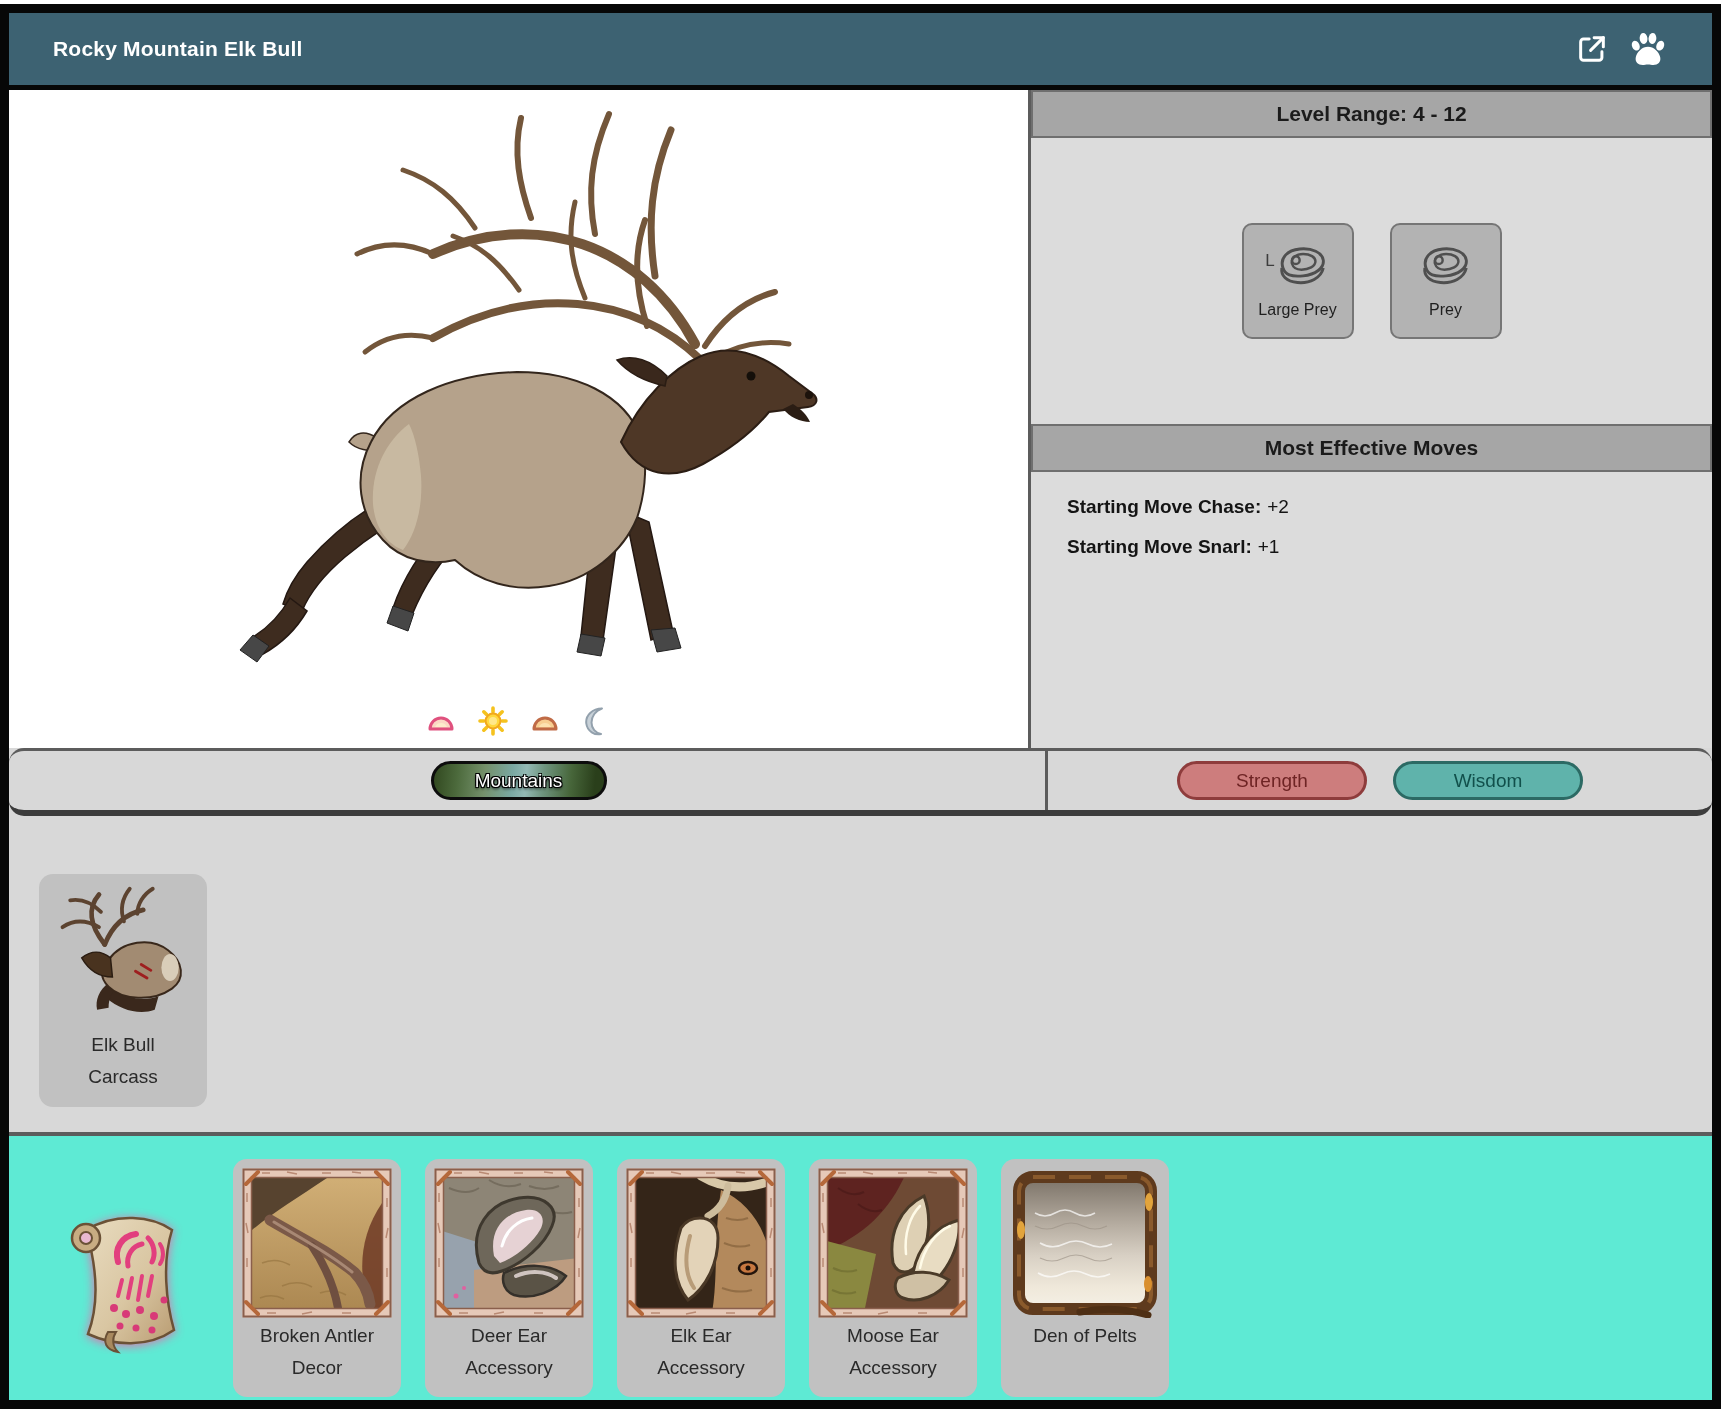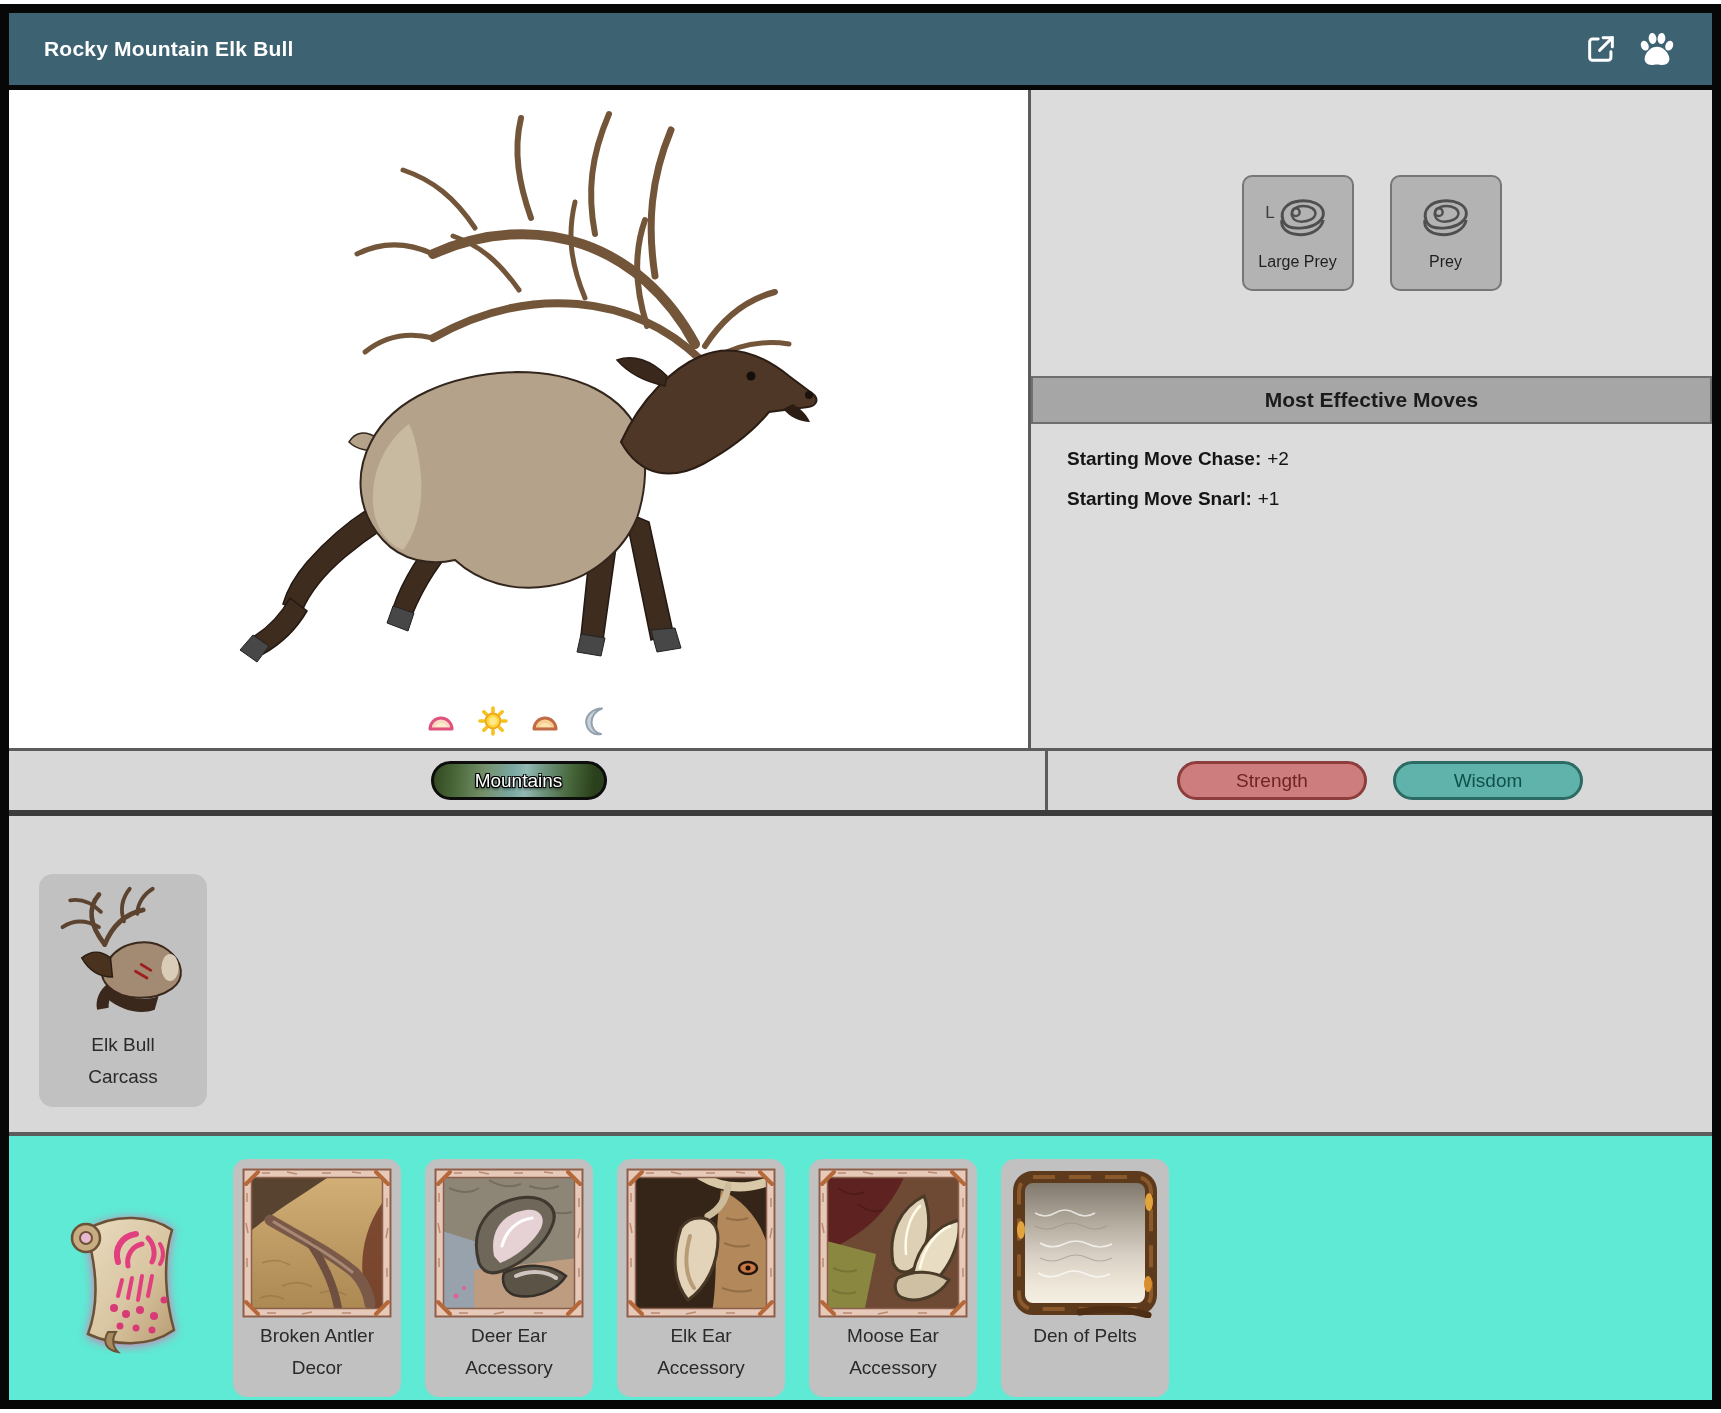--- a/index.html
+++ b/index.html
@@ -5,21 +5,21 @@
   html,body{margin:0;padding:0;background:#fff;}
   *{box-sizing:border-box;}
   .window{
     position:relative;width:1721px;height:1405px;margin-top:4px;
     border:9px solid #070707;background:#d8d8d8;
     font-family:"Liberation Sans", sans-serif;overflow:hidden;
     display:flex;flex-direction:column;
   }
   
   .titlebar{height:77px;background:#3d6272;border-bottom:5px solid #070707;
-    display:flex;align-items:center;padding:0 35px;flex:0 0 auto;}
+    display:flex;align-items:center;padding:0 44px;flex:0 0 auto;}
   .titlebar .title{color:#fff;font-size:21px;font-weight:bold;letter-spacing:.2px;}
   .titlebar .spacer{flex:1;}
   .tb-icon{width:40px;height:40px;display:flex;align-items:center;justify-content:center;cursor:pointer;margin-left:16px;}
   
   .main-row{height:658px;display:flex;flex:0 0 auto;}
   .left-panel{width:1019px;background:#ffffff;position:relative;flex:0 0 auto;}
   .creature-svg{position:absolute;left:186px;top:2px;}
   .tod-row{position:absolute;left:0;right:0;bottom:12px;display:flex;justify-content:center;gap:20px;}
   .tod-row svg{display:block;}
   .right-panel{flex:1;border-left:3px solid #5c5c5c;background:#dcdcdc;display:flex;flex-direction:column;}
@@ -30,21 +30,21 @@
   .prey-box{width:112px;height:116px;background:#b3b3b3;border:2px solid #767676;border-radius:10px;
     display:flex;flex-direction:column;align-items:center;justify-content:center;cursor:pointer;}
   .prey-iconrow{display:flex;align-items:flex-start;height:54px;}
   .prey-letter{font-size:17px;color:#3d3d3d;margin-top:8px;margin-right:-1px;}
   .prey-label{font-size:16px;color:#1f1f1f;margin-top:4px;white-space:nowrap;}
   .moves-area{flex:1;padding:24px 36px;}
   .move-line{font-size:19px;color:#141414;margin-bottom:18px;}
   .move-line .mname{font-weight:bold;}
   .move-line .mval{margin-left:6px;}
   
-  .bar-row{height:68px;flex:0 0 auto;border-top:3px solid #5c5c5c;border-bottom:6px solid #3c3c3c;display:flex;background:#d8d8d8;}
+  .bar-row{height:68px;flex:0 0 auto;border-top:3px solid #5c5c5c;border-bottom:6px solid #3c3c3c;display:flex;background:#d8d8d8;border-radius:15px;}
   .bar-left{width:1019px;flex:0 0 auto;display:flex;align-items:center;justify-content:center;}
   .bar-right{flex:1;border-left:3px solid #5c5c5c;display:flex;align-items:center;justify-content:center;gap:26px;margin-left:17px;}
   .pill{height:39px;border-radius:20px;display:flex;align-items:center;justify-content:center;
     font-size:19px;cursor:pointer;}
   .pill-mountains{width:176px;border:3px solid #0d0d0d;color:#fff;
     text-shadow:-1px -1px 0 #000,1px -1px 0 #000,-1px 1px 0 #000,1px 1px 0 #000,0 2px 3px #000;
     background:linear-gradient(95deg,#31481f 0%,#4c6a3c 14%,#74906a 30%,#7aa8a2 46%,#93b9b4 54%,#6f957f 64%,#47663a 80%,#2a3f1b 94%);}
   .pill-strength{width:190px;background:#cd7d7d;border:3px solid #8e3c3c;color:#6e2424;}
   .pill-wisdom{width:190px;background:#5fb3ab;border:3px solid #2c6a64;color:#11504b;}
   
@@ -142,20 +142,21 @@
           <path d="M4 23 A11 11 0 0 1 26 23 Z" fill="#f8cf92" stroke="#c06b46" stroke-width="3" stroke-linejoin="round"></path>
           <path d="M9 21 A6.5 6.5 0 0 1 21 21 Z" fill="#fde3b0"></path>
         </svg>
         <svg width="32" height="30" viewBox="0 0 30 30">
           <path d="M20 2.5 C13.5 4.5 9.5 10.5 9.5 16.5 C9.5 22.5 13.5 27 19 28 C13 29.5 5.3 25.5 4.3 17.5 C3.3 9.5 10.5 2.5 20 2.5 Z" fill="#c8d1d8" stroke="#93a1ad" stroke-width="2" stroke-linejoin="round"></path>
         </svg>
       </div>
     </div>
 
     <div class="right-panel">
+      <div class="section-header">Level Range: 4 - 12</div>
 
       <div class="prey-area">
         <div class="prey-box">
           <span class="prey-iconrow">
             <span class="prey-letter">L</span>
             <svg width="56" height="50" viewBox="0 0 50 44" fill="none" stroke="#4f4f4f">
               <path d="M8 22 C5 13 12 6 23 5 C34 4 43 8 44 15 C45 22 37 28 26 29 C15 30 10 28 8 22 Z" stroke-width="2.6"></path>
               <path d="M7 22 C6 29 11 34 21 35 C32 36 42 31 44 22" stroke-width="2.6"></path>
               <path d="M16 18 C15 13 20 9.5 26 9.5 C32.5 9.5 37 12.5 37 16 C37 20.5 31 23.5 24.5 23.5 C19.5 23.5 17 21.5 16 18 Z" stroke-width="2.2"></path>
               <circle cx="19.5" cy="15" r="3.4" stroke-width="2.2"></circle>

